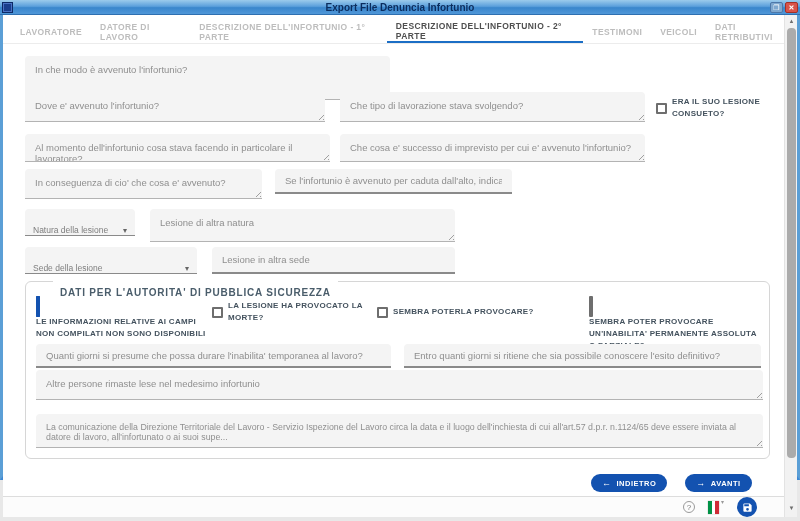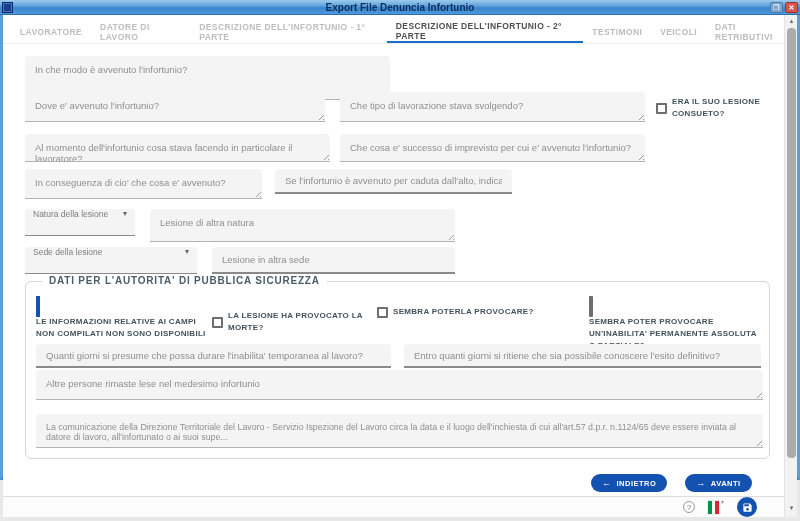--- a/index.html
+++ b/index.html
@@ -29,33 +29,33 @@
   textarea.ta { width:100%; height:100%; background:#f4f4f4; border:none; border-bottom:1px solid #b3b3b3;
                 border-radius:4px 4px 0 0; resize:none; padding:8px 10px; font-family:inherit; font-size:9.5px; color:#444;
                 overflow:hidden; }
   input.inp { width:100%; height:100%; background:#f4f4f4; border:none; border-bottom:2px solid #8a8a8a;
               border-radius:4px 4px 0 0; padding:0 10px; font-family:inherit; font-size:9.5px; color:#444; }
   textarea::placeholder, input::placeholder { color:#8f8f8f; opacity:1; }
   .grip { position:absolute; right:1px; bottom:2px; width:7px; height:7px;
           background:repeating-linear-gradient(-45deg,#9e9e9e 0 1px,transparent 1px 3px);
           clip-path:polygon(100% 0,100% 100%,0 100%); }
   .select { background:#f4f4f4; border-bottom:1px solid #8a8a8a; border-radius:4px 4px 0 0;
-            display:flex; align-items:flex-start; padding:0 8px; }
+            display:flex; align-items:flex-end; padding:0 8px; }
   .sel-label { flex:1; font-size:8.5px; color:#7d7d7d; }
   .sel-arrow { font-size:8px; color:#666; }
   
   .cbx { width:11px; height:11px; border:2px solid #6e6e6e; border-radius:1px; background:#fff; flex:none; position:relative; }
   .cbx.checked { background:#1352b0; border-color:#1352b0; }
   .cbx.checked::after { content:""; position:absolute; left:2px; top:3.5px; width:5px; height:2px; background:#fff; }
   .cb-label { font-size:8px; font-weight:bold; letter-spacing:.3px; color:#44525e; line-height:1.5; }
   .cb-inline { display:flex; align-items:center; gap:5px; }
   .cb-stack .cbx { margin-bottom:2px; }
   
   .fs { position:absolute; border:1px solid #d6d6d6; border-radius:6px; }
-  .fs-legend { position:absolute; top:-7px; left:16px; background:#fff; padding:0 7px; font-size:10px; font-weight:bold;
+  .fs-legend { position:absolute; top:-7px; left:27px; background:#fff; padding:12px 7px; font-size:10px; font-weight:bold;
                letter-spacing:.8px; color:#4a5d6b; }
   
   .pillrow { position:absolute; display:flex; gap:18px; }
   .pill { height:18px; border-radius:9px; background:#1352b0; color:#fff; border:none; display:flex; align-items:center;
           gap:5px; padding:0 11px; font-family:inherit; font-size:7.5px; font-weight:bold; letter-spacing:.5px; }
   .pill .arr { font-size:9px; line-height:1; }
   
   .hdivider { position:absolute; left:0; top:481px; width:100%; border-top:1px solid #ddd; }
   .statusbar { position:absolute; left:0; top:482px; width:100%; height:20px; background:#fcfcfc;
                display:flex; align-items:center; justify-content:flex-end; gap:13px; padding-right:40px; }
@@ -152,21 +152,21 @@
       <input class="inp" placeholder="Lesione in altra sede" style="">
     </div>
 
     <div class="fs" style="left:22px; top:266px; width:745px; height:178px;">
       <div class="fs-legend">DATI PER L'AUTORITA' DI PUBBLICA SICUREZZA</div>
 
       <div class="fld cb-stack" style="left:10px; top:16px; width:178px;">
         <span class="cbx checked"></span>
         <div class="cb-label">LE INFORMAZIONI RELATIVE AI CAMPI NON COMPILATI NON SONO DISPONIBILI</div>
       </div>
-      <div class="fld cb-inline" style="left:186px; top:28px; width:170px;">
+      <div class="fld cb-inline" style="left:186px; top:18px; width:170px;">
         <span class="cbx"></span>
         <span class="cb-label">LA LESIONE HA PROVOCATO LA MORTE?</span>
       </div>
       <div class="fld cb-inline" style="left:351px; top:24px; width:160px;">
         <span class="cbx"></span>
         <span class="cb-label">SEMBRA POTERLA PROVOCARE?</span>
       </div>
       <div class="fld cb-stack" style="left:563px; top:16px; width:172px;">
         <span class="cbx"></span>
         <div class="cb-label">SEMBRA POTER PROVOCARE UN'INABILITA' PERMANENTE ASSOLUTA O PARZIALE?</div>

